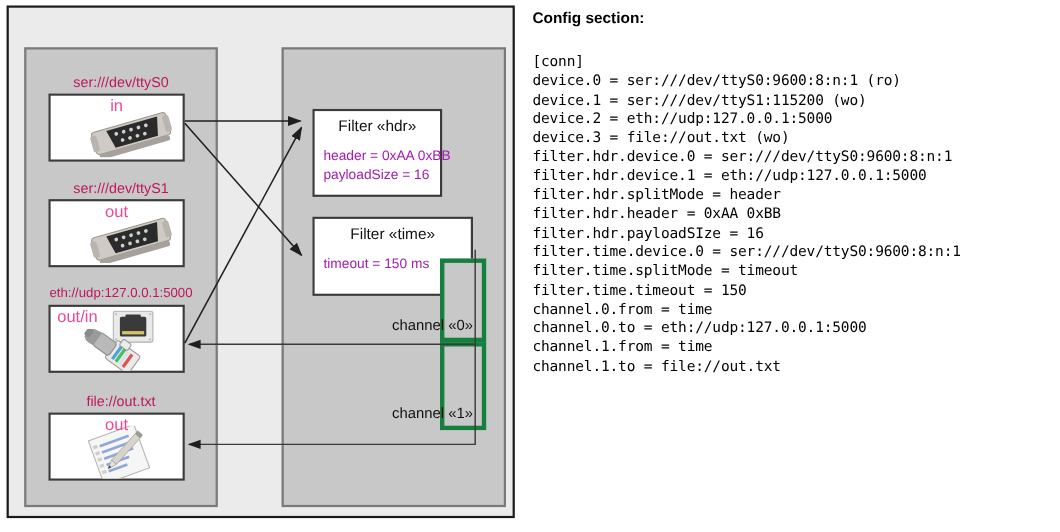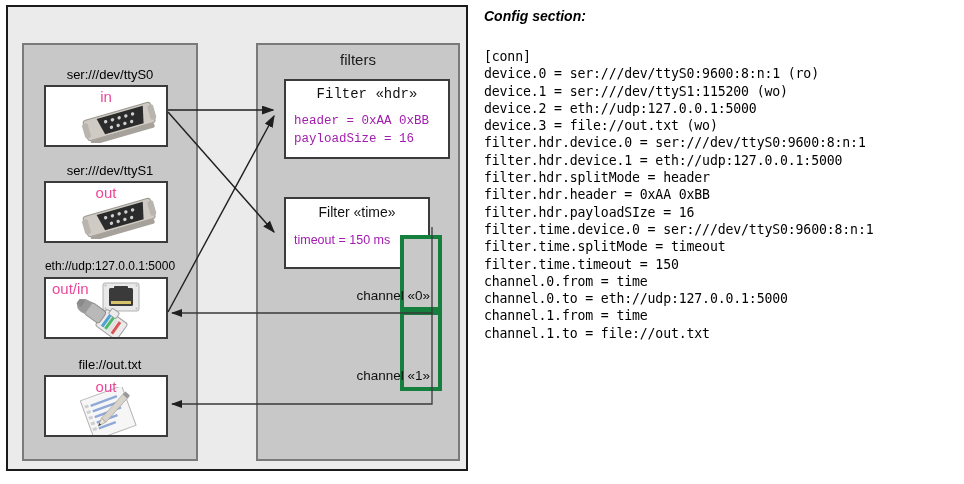--- a/index.html
+++ b/index.html
@@ -40,21 +40,21 @@
   #filters-panel{left:248px;top:36px;width:204px;height:418px;}
   .panel-title{
     position:absolute;left:0;top:6px;width:100%;
     text-align:center;font-size:15px;color:#1a1a1a;
   }
 
   
   .device{position:absolute;}
   .device-label{
     position:absolute;left:0;top:0;width:100%;
-    text-align:center;font-size:13px;color:#000000;white-space:nowrap;
+    text-align:center;font-size:13px;color:#be185d;white-space:nowrap;
   }
   .device-box{
     position:absolute;top:18px;left:0;
     width:124px;height:62px;
     background:#ffffff;
     border:2px solid #3b3b3b;
     box-sizing:border-box;
     overflow:hidden;
   }
   .device-dir{
@@ -78,21 +78,21 @@
   .rj45-art{left:56px;top:3px;width:38px;height:30px;}
   .plug-art{left:26px;top:20px;width:60px;height:40px;}
   
   .note-art{left:34px;top:10px;width:62px;height:50px;}
 
   
   .filter-card{
     position:absolute;background:#ffffff;
     border:2px solid #3b3b3b;box-sizing:border-box;
   }
-  #filter-hdr{left:26px;top:34px;width:166px;height:80px;font-family:Liberation Mono, monospace;}
+  #filter-hdr{left:26px;top:54px;width:118px;height:80px;}
   #filter-time{left:26px;top:152px;width:146px;height:72px;padding-left:34px;}
   .filter-title{
     position:absolute;left:0;top:5px;width:100%;
     text-align:center;font-size:14px;color:#111;
   }
   .filter-prop{
     position:absolute;left:8px;
     font-size:12.5px;color:#a21caf;white-space:nowrap;
   }
 
@@ -121,21 +121,20 @@
 
   
   #config{
     position:absolute;left:478px;top:0;width:486px;height:484px;
     background:#ffffff;
   }
   #config-heading{
     position:absolute;left:6px;top:8px;
     font-size:14px;font-weight:bold;color:#000;
     font-family:"Liberation Sans", sans-serif;
-    font-style:italic;
   }
   #config-body{
     position:absolute;left:6px;top:48px;
     font-family:"DejaVu Sans Mono", monospace;
     font-size:13.2px;
     line-height:17.3px;
     color:#000;
     white-space:pre;
     letter-spacing:-0.15px;
   }
@@ -262,21 +261,20 @@
               <path d="M28 36 L31 44 L34 36 Z" fill="#e8e2d6" stroke="#a9a49c" stroke-width="0.7"></path>
               <path d="M29.6 41 L31 44 L32.4 41 Z" fill="#4a4a4a"></path>
               <rect x="28" y="0" width="6" height="4" fill="#9a9a9a"></rect>
             </g>
           </svg>
         </div>
       </div>
     </div>
 
     <div class="panel" id="filters-panel">
-      <div class="panel-title">filters</div>
 
       <div class="filter-card" id="filter-hdr">
         <div class="filter-title">Filter «hdr»</div>
         <div class="filter-prop" style="top:33px">header = 0xAA 0xBB</div>
         <div class="filter-prop" style="top:51px">payloadSize = 16</div>
       </div>
 
       <div class="filter-card" id="filter-time">
         <div class="filter-title">Filter «time»</div>
         <div class="filter-prop" style="top:34px">timeout = 150 ms</div>

